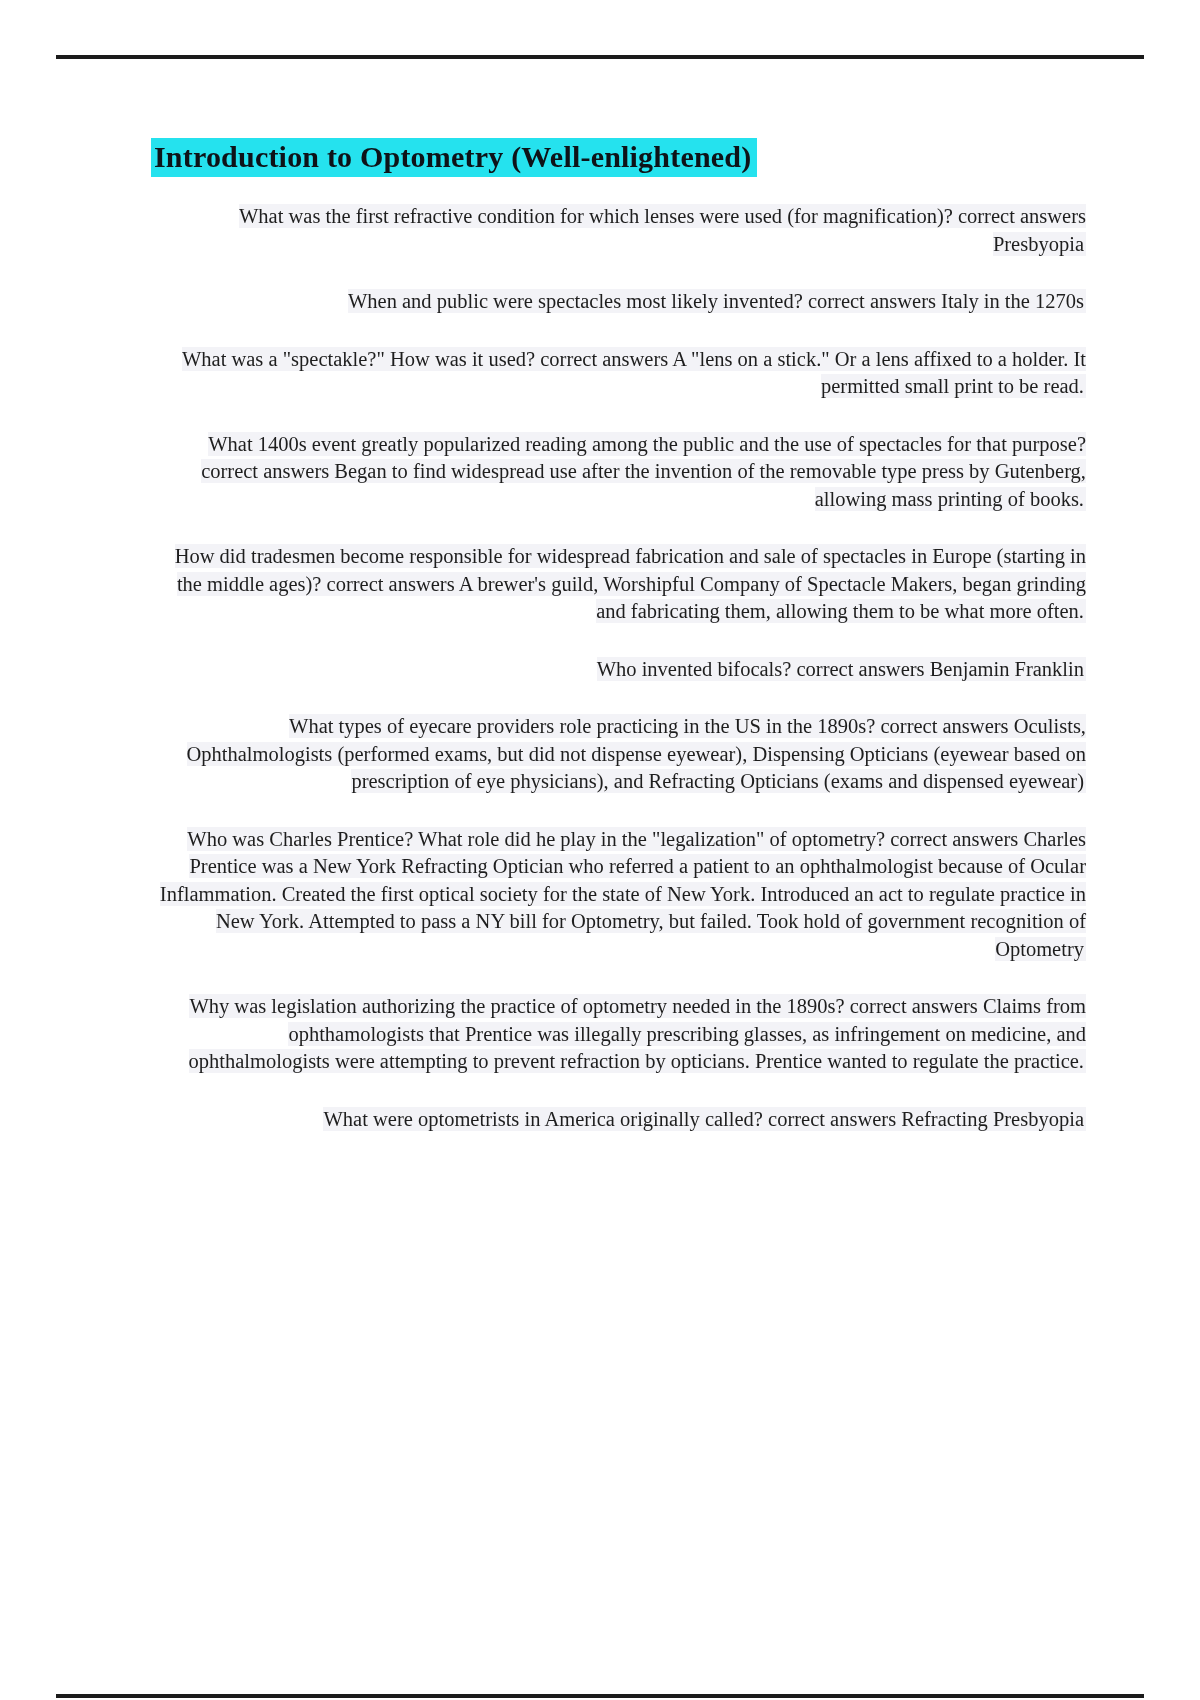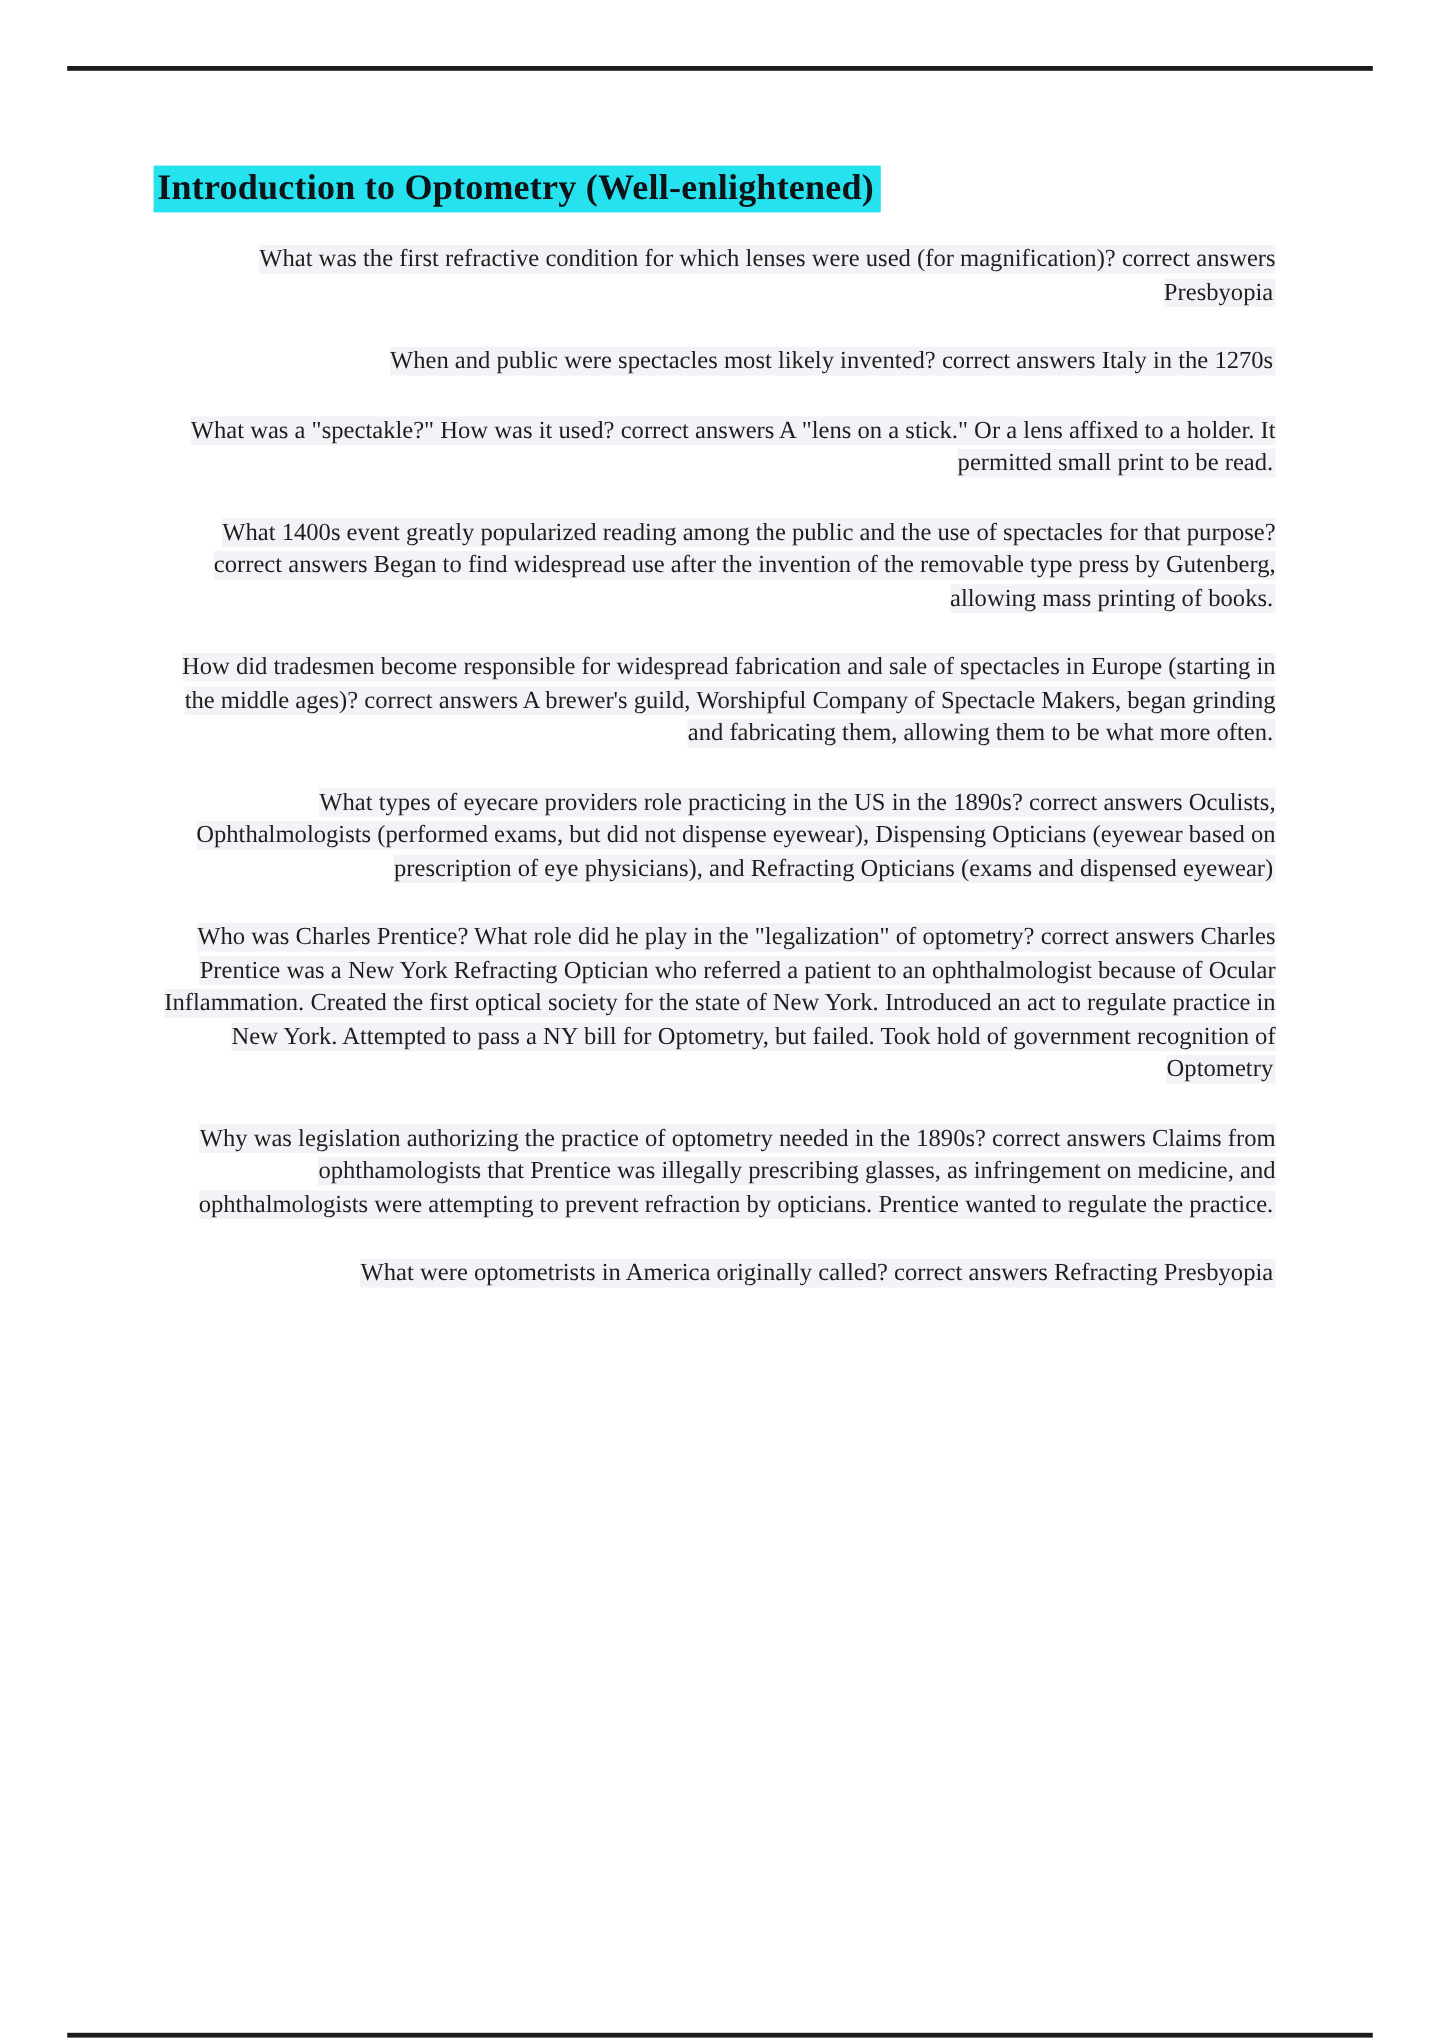--- a/index.html
+++ b/index.html
@@ -19,21 +19,21 @@
     position: absolute;
     left: 56px;
     width: 1088px;
     height: 4px;
     background: #1b1b1b;
   }
   .rule.top { top: 55px; }
   .rule.bottom { top: 1694px; }
   .content {
     position: absolute;
-    left: 128px;
+    left: 151px;
     top: 138px;
     width: 935px;
     font-family: Liberation Serif, serif;
   }
   .doc-title {
     display: inline-block;
     background: #25e2ee;
     color: #0e1318;
     font-size: 30px;
     font-weight: bold;
@@ -67,20 +67,21 @@
 
   <div class="content">
     <h1 class="doc-title">Introduction to Optometry (Well-enlightened)</h1>
 
     <div class="qa-list">
         <p class="para"><span class="hl">What was the first refractive condition for which lenses were used (for magnification)? correct answers Presbyopia</span></p>
         <p class="para"><span class="hl">When and public were spectacles most likely invented? correct answers Italy in the 1270s</span></p>
         <p class="para"><span class="hl">What was a "spectakle?" How was it used? correct answers A "lens on a stick." Or a lens affixed to a holder. It permitted small print to be read.</span></p>
         <p class="para"><span class="hl">What 1400s event greatly popularized reading among the public and the use of spectacles for that purpose? correct answers Began to find widespread use after the invention of the removable type press by Gutenberg, allowing mass printing of books.</span></p>
         <p class="para"><span class="hl">How did tradesmen become responsible for widespread fabrication and sale of spectacles in Europe (starting in the middle ages)? correct answers A brewer's guild, Worshipful Company of Spectacle Makers, began grinding and fabricating them, allowing them to be what more often.</span></p>
+        <p class="para"><span class="hl">Who invented bifocals? correct answers Benjamin Franklin</span></p>
         <p class="para"><span class="hl">What types of eyecare providers role practicing in the US in the 1890s? correct answers Oculists, Ophthalmologists (performed exams, but did not dispense eyewear), Dispensing Opticians (eyewear based on prescription of eye physicians), and Refracting Opticians (exams and dispensed eyewear)</span></p>
         <p class="para"><span class="hl">Who was Charles Prentice? What role did he play in the "legalization" of optometry? correct answers Charles Prentice was a New York Refracting Optician who referred a patient to an ophthalmologist because of Ocular Inflammation. Created the first optical society for the state of New York. Introduced an act to regulate practice in New York. Attempted to pass a NY bill for Optometry, but failed. Took hold of government recognition of Optometry</span></p>
         <p class="para"><span class="hl">Why was legislation authorizing the practice of optometry needed in the 1890s? correct answers Claims from ophthamologists that Prentice was illegally prescribing glasses, as infringement on medicine, and ophthalmologists were attempting to prevent refraction by opticians. Prentice wanted to regulate the practice.</span></p>
         <p class="para"><span class="hl">What were optometrists in America originally called? correct answers Refracting Presbyopia</span></p>
       </div>
   </div>
 
   <div class="rule bottom"></div>
 </div>
 

